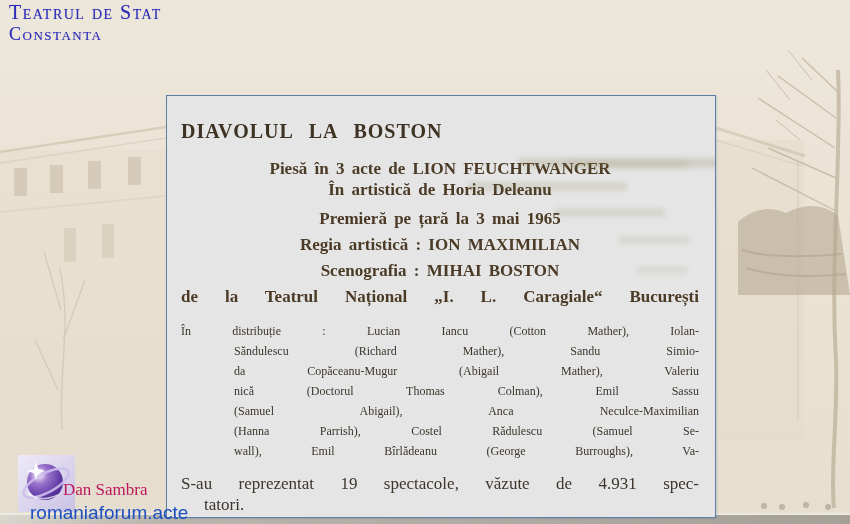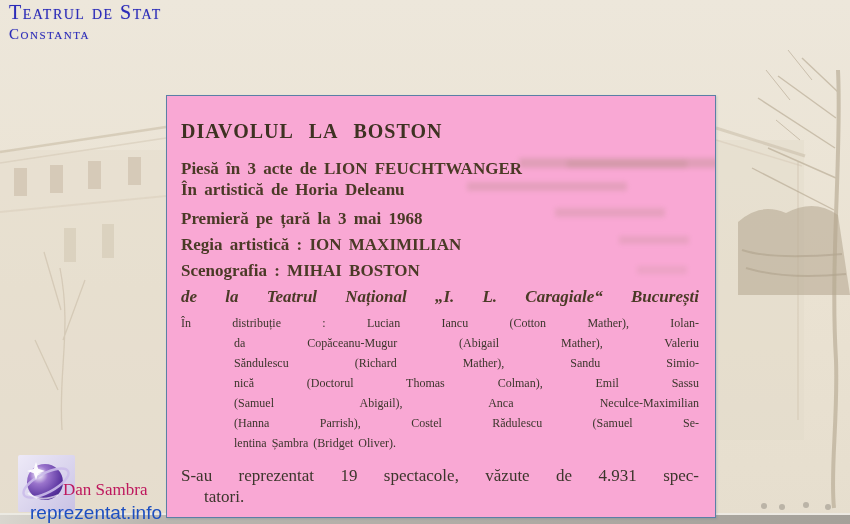--- a/index.html
+++ b/index.html
@@ -21,49 +21,48 @@
     position: absolute; left: 9px; top: 1px;
     color: #2B2BB8;
     font-family: "Liberation Serif", serif;
     font-variant-caps: small-caps;
     letter-spacing: 1.5px;
     line-height: 22px;
     font-size: 20px;
     font-weight: 500;
     text-shadow: 0 0 1px rgba(43,43,184,0.35);
   }
-  .watermark .wm2 { font-size: 15px; }
+  .watermark .wm2 { font-size: 18px; }
 
   
   .card {
     position: absolute; left: 166px; top: 95px;
     width: 550px; height: 423px;
-    background: #f9a8d4;
+    background: #e5e5e5;
     border: 1px solid #5B7FA6;
     box-shadow: 1px 1px 2px rgba(90,110,140,0.25);
     padding: 24px 16px 16px 14px;
     overflow: hidden;
     color: #44372A;
   }
   .card h1 {
     font-size: 20px; line-height: 22px; font-weight: bold;
     letter-spacing: 1px; word-spacing: 10px;
     color: #3E3222;
     margin-bottom: 16px;
   }
   .hline {
     font-size: 17px; line-height: 21px; font-weight: bold;
-    word-spacing: 3px; color: #4A3A26;
+    word-spacing: 3px; color: #4A3A26; text-align: center;
   }
   .piece-block { margin-bottom: 8px; }
   .mb5 { margin-bottom: 5px; }
   .theatre-line {
     text-align: justify; text-align-last: justify;
-    margin-bottom: 6px;
-    font-style: italic;
+    margin-bottom: 14px;
   }
   .cast {
     font-size: 12px; line-height: 20px; font-weight: 400;
     color: #3C362C; word-spacing: 2px;
   }
   .cast-line {
     text-align: justify; text-align-last: justify;
     padding-left: 53px;
   }
   .cast-line.first { padding-left: 0; }
@@ -172,33 +171,33 @@
   <div class="ghost g5"></div>
   <div class="ghost g6"></div>
 
   <h1>DIAVOLUL LA BOSTON</h1>
 
   <div class="piece-block">
     <div class="hline">Piesă în 3 acte de LION FEUCHTWANGER</div>
     <div class="hline">În artistică de Horia Deleanu</div>
   </div>
 
-  <div class="hline mb5">Premieră pe țară la 3 mai 1968</div>
+  <div class="hline mb5">Premieră pe țară la 3 mai 1965</div>
   <div class="hline mb5">Regia artistică : ION MAXIMILIAN</div>
   <div class="hline mb5">Scenografia : MIHAI BOSTON</div>
   <div class="hline theatre-line">de la Teatrul Național „I. L. Caragiale“ București</div>
 
   <div class="cast">
     <div class="cast-line first">În distribuție : Lucian Iancu (Cotton Mather), Iolan-</div>
+    <div class="cast-line">Săndulescu (Richard Mather), Sandu Simio-</div>
     <div class="cast-line">da Copăceanu-Mugur (Abigail Mather), Valeriu</div>
-    <div class="cast-line">Săndulescu (Richard Mather), Sandu Simio-</div>
     <div class="cast-line">nică (Doctorul Thomas Colman), Emil Sassu</div>
     <div class="cast-line">(Samuel Abigail), Anca Neculce-Maximilian</div>
     <div class="cast-line">(Hanna Parrish), Costel Rădulescu (Samuel Se-</div>
-    <div class="cast-line last">lentina Șambra (Bridget Oliver).</div>
+    <div class="cast-line">wall), Emil Bîrlădeanu (George Burroughs), Va-</div>
   </div>
 
   <div class="stats">
     <div class="s1">S-au reprezentat 19 spectacole, văzute de 4.931 spec-</div>
     <div class="s2">tatori.</div>
   </div>
 </div>
 
 <div class="credit">
   <svg class="logo" width="57" height="57" viewBox="0 0 57 57" xmlns="http://www.w3.org/2000/svg">
@@ -214,14 +213,14 @@
         <stop offset="100%" stop-color="#3E2180"></stop>
       </radialGradient>
     </defs>
     <rect x="0" y="0" width="57" height="57" rx="2" fill="url(#lgbg)"></rect>
     <circle cx="27" cy="27" r="18" fill="url(#sph)"></circle>
     <ellipse cx="28" cy="28" rx="25" ry="9.5" fill="none" stroke="#CBBCEA" stroke-width="2.4" opacity="0.9" transform="rotate(-28 28 28)"></ellipse>
     <path d="M10 38 Q 22 48 40 40" fill="none" stroke="#FFFFFF" stroke-width="1.8" opacity="0.65"></path>
     <path d="M18 7 L20.2 13.8 L27 16 L20.2 18.2 L18 25 L15.8 18.2 L9 16 L15.8 13.8 Z" fill="#FFFFFF" opacity="0.95"></path>
   </svg>
   <span class="name">Dan Sambra</span>
-  <a class="site" href="#">reprezentat.info</a>
+  <a class="site" href="#">romaniaforum.acte</a>
 </div>
 
 </body></html>

